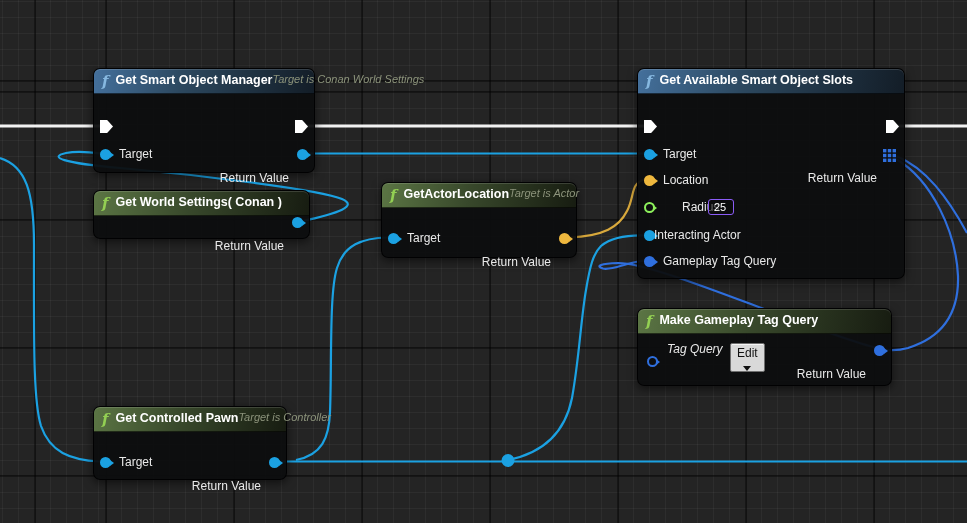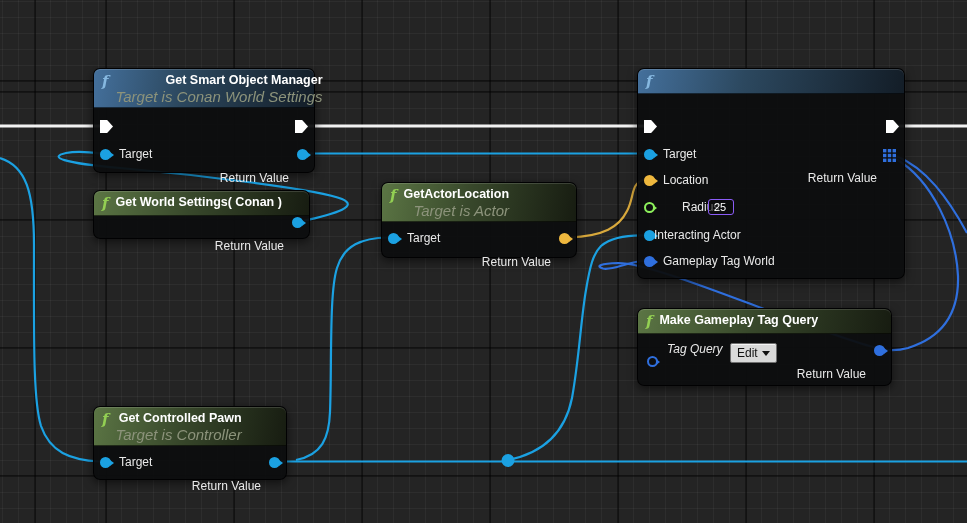--- a/index.html
+++ b/index.html
@@ -31,23 +31,23 @@
     display:flex;align-items:flex-start;gap:7px;
   }
   .hdr.blue{background:linear-gradient(100deg,#44709c 0%,#2c485f 40%,#131d27 100%);}
   .hdr.green{background:linear-gradient(100deg,#5b7544 0%,#38482b 45%,#171c11 100%);}
   .fico{
     font-family:"DejaVu Serif", serif;font-style:italic;font-weight:bold;
     font-size:15px;line-height:17px;margin-top:1px;
   }
   .fico.blue{color:#86b8e0;}
   .fico.green{color:#93d053;}
-  .titles{display:flex;flex-direction:column;text-align:right;}
+  .titles{display:flex;flex-direction:row;}
   .title{color:#fff;font-weight:bold;font-size:12.5px;line-height:17px;white-space:nowrap;}
-  .subtitle{color:#8c937b;font-style:italic;font-size:15px;line-height:15px;white-space:nowrap;}
+  .subtitle{color:#8c937b;font-style:italic;font-size:11px;line-height:15px;white-space:nowrap;}
   .execpin{
     position:absolute;width:13px;height:13px;background:#fff;
     clip-path:polygon(0 0,55% 0,100% 50%,55% 100%,0 100%);
   }
   .pin{
     position:absolute;width:11px;height:11px;border-radius:50%;
     background:var(--c);
   }
   .pin::after{
     content:'';position:absolute;left:10px;top:50%;transform:translateY(-50%);
@@ -59,20 +59,21 @@
   .plabel{position:absolute;color:#e9e9e9;font-size:12px;line-height:14px;white-space:nowrap;}
   .plabel.right{text-align:right;margin-top:24px;}
   .valbox{
     position:absolute;border:1px solid #8b5cf6;border-radius:3px;background:rgba(10,10,10,.6);
     color:#fff;font-size:11px;line-height:14px;padding:0 5px;min-width:14px;text-align:left;
   }
   .editbtn{
     position:absolute;background:#d9d9d9;color:#111;border:1px solid #6f6f6f;border-radius:2px;
     font-size:12px;line-height:18px;padding:0 6px;display:flex;align-items:center;gap:4px;
     box-shadow:inset 0 1px 0 #f5f5f5;
+    flex-direction:column;
   }
   .caret{width:0;height:0;border-left:4px solid transparent;border-right:4px solid transparent;border-top:5px solid #111;}
   .gridpin{position:absolute;}
 </style>
 </head>
 <body>
 
 <div id="canvas">
 
   <svg id="wires" width="967" height="523" viewBox="0 0 967 523">
@@ -135,20 +136,21 @@
     <span class="pin" style="--c:#1ba1e2;left:6px;top:50px;"></span>
     <span class="plabel" style="left:25px;top:48px;">Target</span>
     <span class="pin" style="--c:#efb83e;right:6px;top:50px;"></span>
     <span class="plabel right" style="right:25px;top:48px;">Return Value</span>
   </div>
 
   <div class="node" style="left:637px;top:68px;width:266px;height:209px;">
     <div class="hdr blue">
       <span class="fico blue">f</span>
       <span class="titles">
+        <span class="title">Get Available Smart Object Slots</span>
       </span>
     </div>
     <span class="execpin" style="left:6px;top:51px;"></span>
     <span class="execpin" style="right:5px;top:51px;"></span>
     <span class="pin" style="--c:#1ba1e2;left:6px;top:80px;"></span>
     <span class="plabel" style="left:25px;top:78px;">Target</span>
     <svg class="gridpin" style="right:8px;top:80px;" width="13" height="13">
       <g fill="#2f6fde">
         <rect x="0" y="0" width="3.4" height="3.4"></rect>
           <rect x="4.8" y="0" width="3.4" height="3.4"></rect>
@@ -163,21 +165,21 @@
     </svg>
     <span class="plabel right" style="right:27px;top:78px;">Return Value</span>
     <span class="pin" style="--c:#efb83e;left:6px;top:106px;"></span>
     <span class="plabel" style="left:25px;top:104px;">Location</span>
     <span class="pin hollow" style="--c:#8df05c;left:6px;top:133px;"></span>
     <span class="plabel" style="left:25px;top:131px;margin-left:19px;">Radius</span>
     <span class="valbox" style="left:70px;top:130px;">25</span>
     <span class="pin" style="--c:#1ba1e2;left:6px;top:161px;"></span>
     <span class="plabel" style="left:16px;top:159px;">Interacting Actor</span>
     <span class="pin" style="--c:#2f6fde;left:6px;top:187px;"></span>
-    <span class="plabel" style="left:25px;top:185px;">Gameplay Tag World</span>
+    <span class="plabel" style="left:25px;top:185px;">Gameplay Tag Query</span>
   </div>
 
   <div class="node" style="left:637px;top:308px;width:253px;height:76px;">
     <div class="hdr green">
       <span class="fico green">f</span>
       <span class="titles">
         <span class="title">Make Gameplay Tag Query</span>
       </span>
     </div>
     <span class="pin hollow" style="--c:#2f6fde;left:9px;top:47px;"></span>

